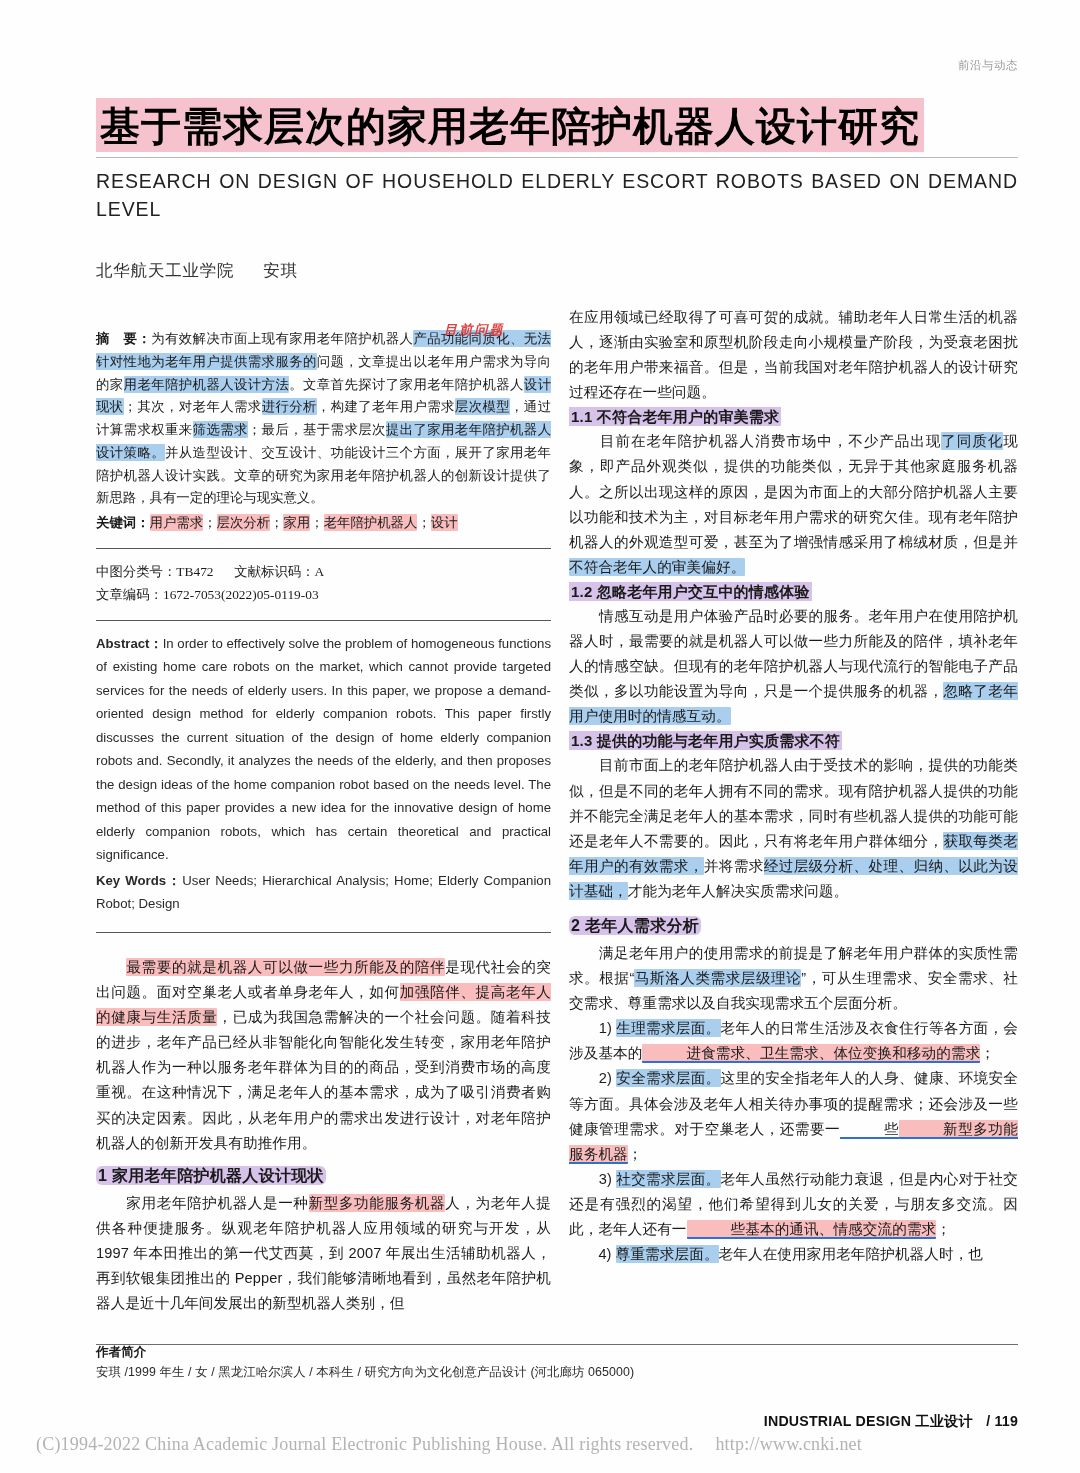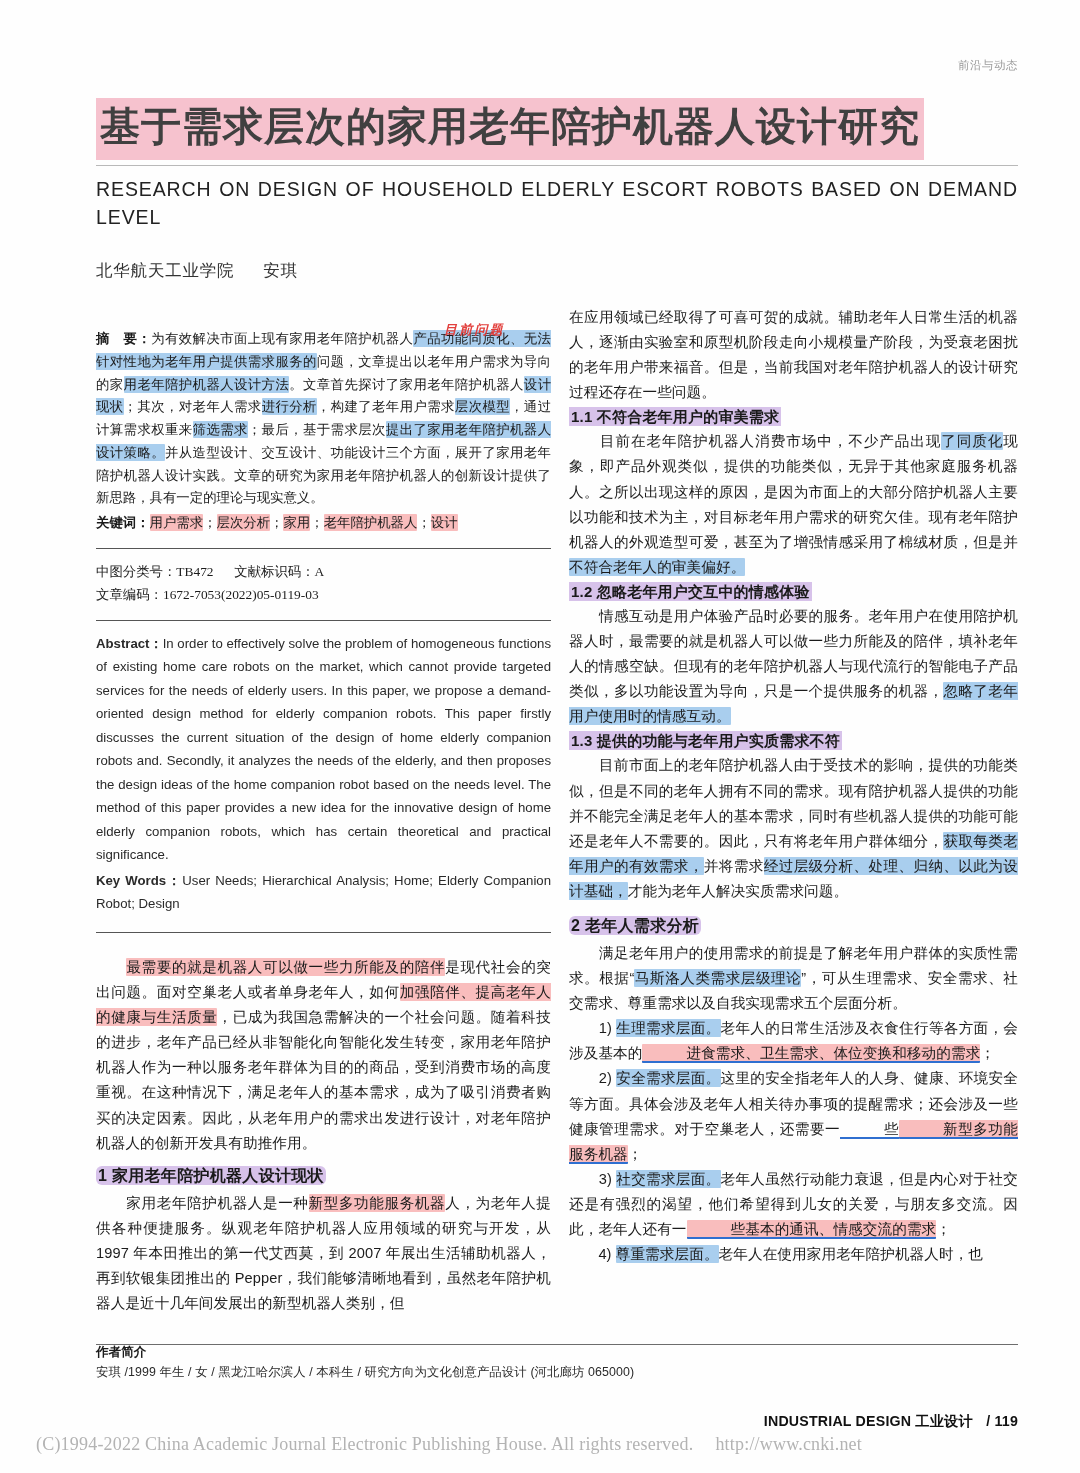--- a/index.html
+++ b/index.html
@@ -38,23 +38,23 @@
     left: 96px;
     width: 922px;
   }
   .title-cn {
     display: inline-block;
     font-size: 40px;
     font-weight: 700;
     line-height: 1.3;
     letter-spacing: 1px;
     background: #f6c2ce;
-    padding: 2px 4px 8px 4px;
-    margin: 0;
-    color: #404040;
+    padding: 2px 4px 0 4px;
+    margin: 0;
+    color: #000000;
     white-space: nowrap;
   }
   .title-rule {
     border: none;
     border-top: 1.5px solid #b9b9b9;
     margin: 5px 0 9px 0;
   }
   .title-en {
     font-size: 19.5px;
     font-weight: 400;

